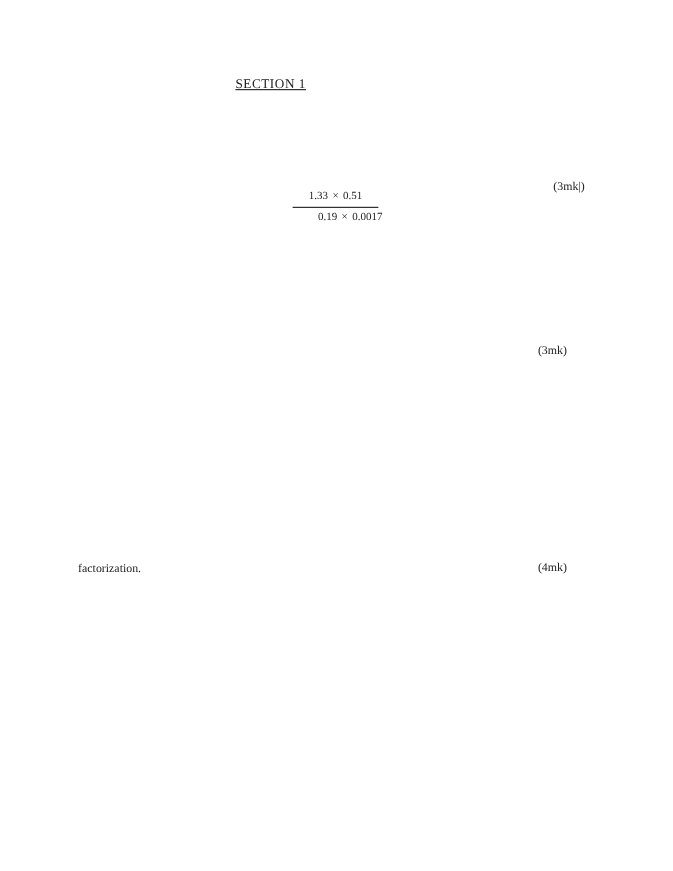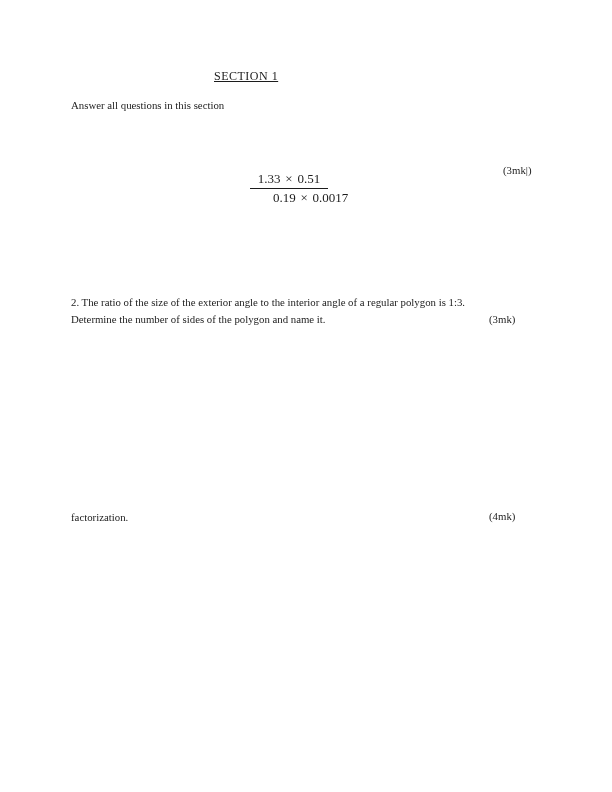--- a/index.html
+++ b/index.html
@@ -34,25 +34,25 @@
   .marks-1     { left: 503px; top: 150px; margin-top: 14px; }
   .q2-line1    { left: 71px; top: 296px; }
   .q2-line2    { left: 71px; top: 313px; }
   .marks-2     { left: 489px; top: 313px; }
   .q3-line1    { left: 71px; top: 494px; }
   .q3-line2    { left: 71px; top: 511px; }
   .marks-3     { left: 489px; top: 510px; }
 
   .fraction {
     position: absolute;
-    left: 250px;
+    left: 266px;
     top: 172px;
     width: 78px;
     text-align: center;
-    font-size: 13px;
+    font-size: 10px;
     line-height: 13px;
     word-spacing: 1.5px;
   }
   .fraction .numerator {
     display: block;
     padding-bottom: 3px;
     border-bottom: 1.2px solid #1c1c1c;
     white-space: pre;
   }
   .fraction .denominator {
@@ -62,33 +62,30 @@
     margin-left: 23px;
   }
 </style>
 </head>
 <body>
 
 <div class="page">
 
   <div class="abs heading">SECTION 1</div>
 
-  <div class="abs instruction">Answer all questions in this section</div>
 
 
   <div class="abs marks-1">(3mk|)</div>
 
   <div class="fraction">
     <span class="numerator">1.33 × 0.51</span>
     <span class="denominator">0.19 × 0.0017</span>
   </div>
 
-  <div class="abs q2-line1">2. The ratio of the size of the exterior angle to the interior angle of a regular polygon is 1:3.</div>
 
-  <div class="abs q2-line2">Determine the number of sides of the polygon and name it.</div>
 
   <div class="abs marks-2">(3mk)</div>
 
 
   <div class="abs q3-line2">factorization.</div>
 
   <div class="abs marks-3">(4mk)</div>
 
 </div>
 

